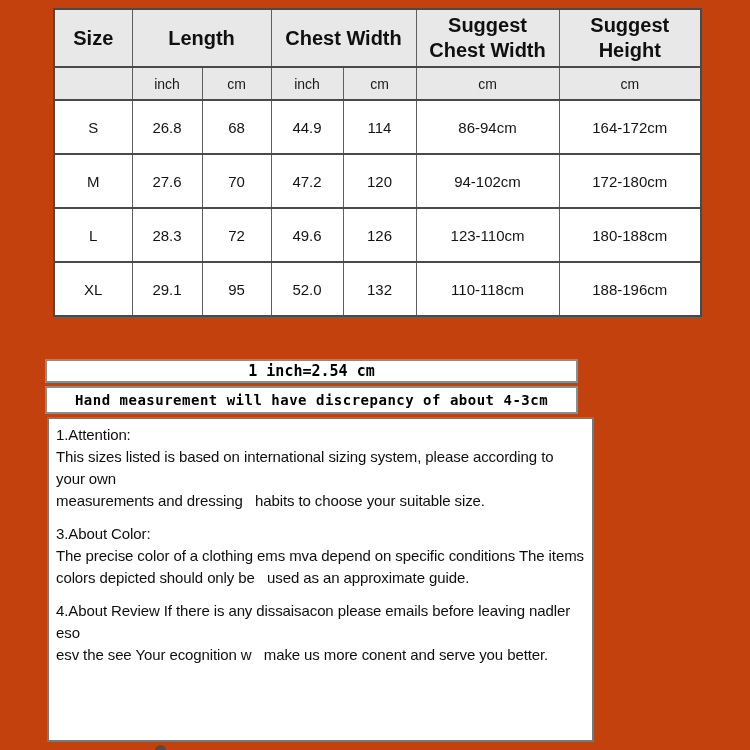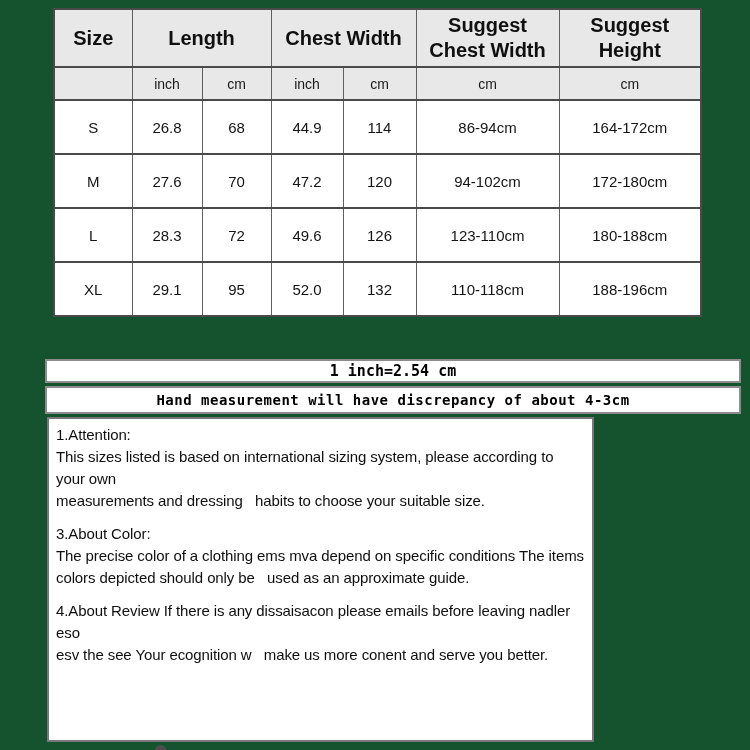--- a/index.html
+++ b/index.html
@@ -1,17 +1,17 @@
 <!DOCTYPE html>
 <html><head>
 <meta charset="utf-8">
 <style>
   html,body { margin:0; padding:0; background:#ffffff; }
   .page {
-    position:relative; width:750px; height:750px; background:#14532d;
+    position:relative; width:750px; height:750px; background:#c2410c;
     font-family:"Liberation Sans", sans-serif; color:#141414; overflow:hidden;
   }
 
   
   table.size-table {
     position:absolute; left:53px; top:8px; width:647px;
     border-collapse:collapse; table-layout:fixed;
     border:2px solid #4a4a4a;
   }
   table.size-table th, table.size-table td {
@@ -26,21 +26,21 @@
   }
   tr.units-row { height:33px; }
   tr.units-row td {
     background:#e8e8e8; font-size:14px; line-height:1; color:#1a1a1a;
   }
   tbody tr { height:54px; }
   tbody td { background:#ffffff; font-size:15px; color:#141414; }
 
   
   .note-bar {
-    position:absolute; left:45px; width:696px; box-sizing:border-box;
+    position:absolute; left:45px; width:533px; box-sizing:border-box;
     border:2px solid #8c8c8c; background:#ffffff; text-align:center;
     font-family:"DejaVu Sans Mono", monospace; color:#000;
     display:flex; align-items:center; justify-content:center;
   }
   .inch-bar { top:359px; height:24px; font-size:15px; font-weight:600; }
   .hand-bar { top:386px; height:28px; font-size:14px; font-weight:700; letter-spacing:0.5px; }
 
   
   .notes-box {
     position:absolute; left:47px; top:417px; width:547px; height:325px;

